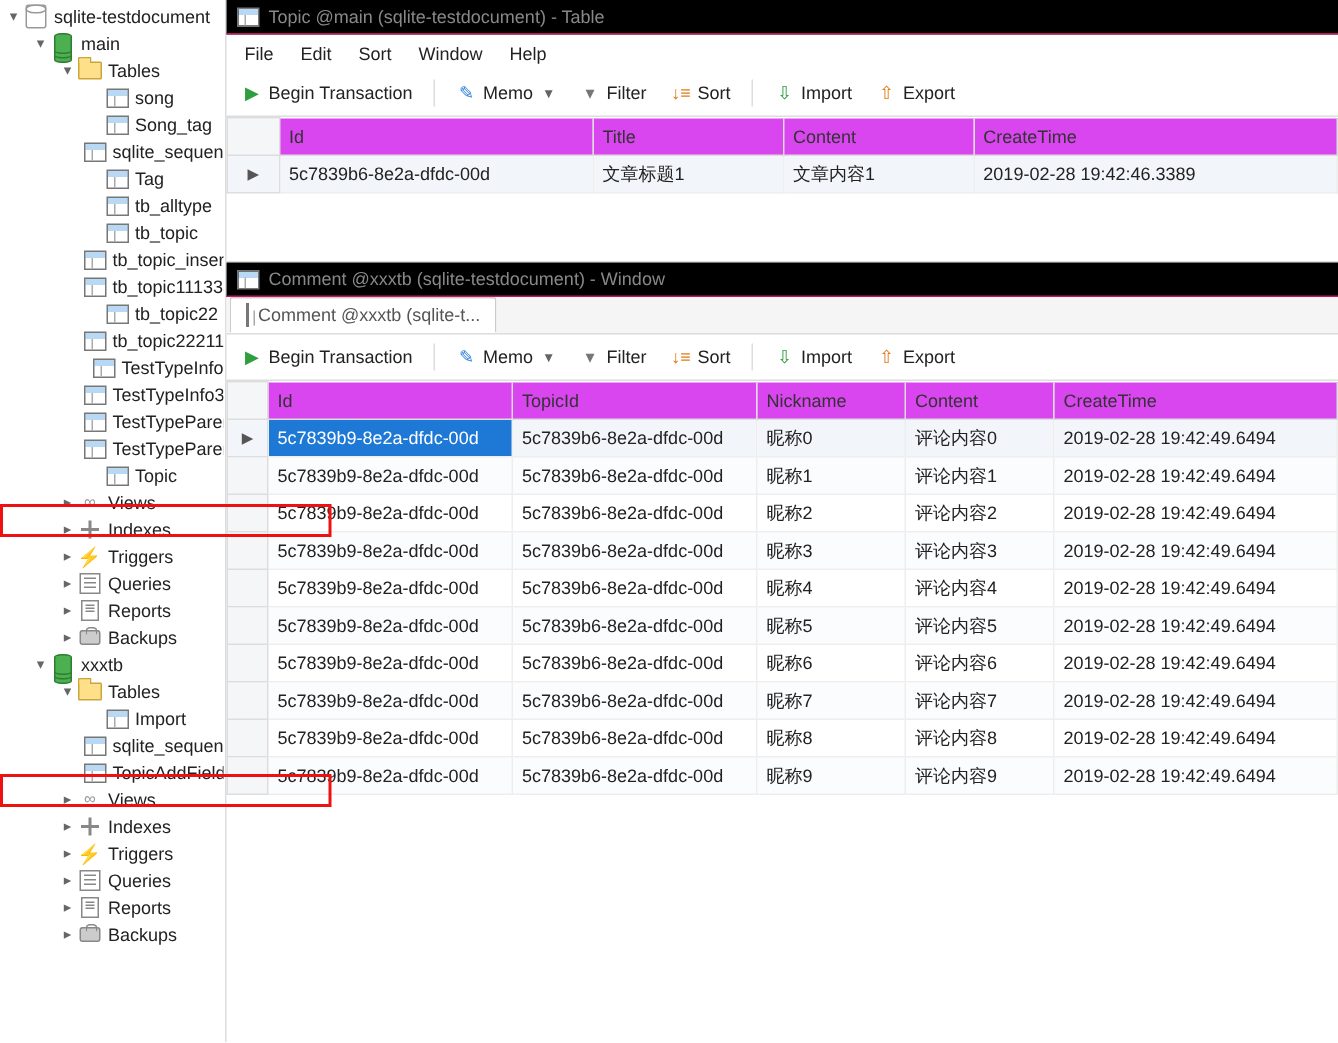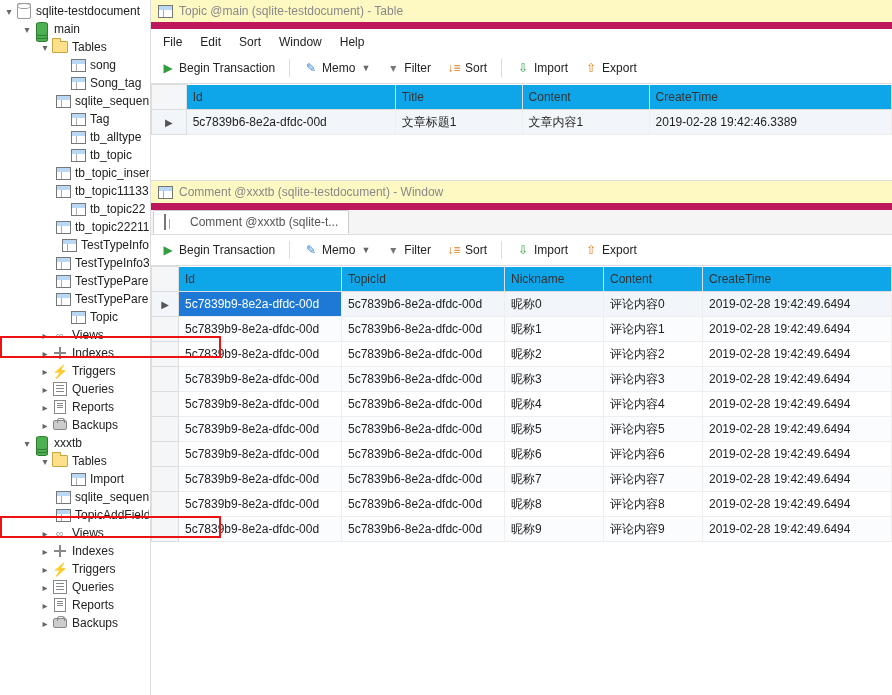--- a/index.html
+++ b/index.html
@@ -29,34 +29,34 @@
   .ico-trg{color:#f5b301;font-size:13px}
   .ico-qry{width:12px;height:12px;border:1px solid #888;background:#fff;position:relative}
   .ico-qry:after{content:"";position:absolute;top:2px;left:2px;right:2px;height:1px;background:#888;box-shadow:0 3px 0 #888,0 6px 0 #888}
   .ico-rep{width:10px;height:12px;border:1px solid #888;background:#fff;position:relative}
   .ico-rep:after{content:"";position:absolute;top:2px;left:2px;right:2px;height:1px;background:#888;box-shadow:0 2px 0 #888,0 4px 0 #888}
   .ico-bak{width:12px;height:8px;border:1px solid #888;border-radius:2px;background:#ccc;position:relative}
   .ico-bak:before{content:"";position:absolute;top:-3px;left:3px;width:6px;height:4px;border:1px solid #888;border-bottom:none;border-radius:3px 3px 0 0}
   
   .right{flex:1;display:flex;flex-direction:column;border-left:1px solid #ddd}
   .pane{border-top:1px solid #ddd}
-  .pane-titlebar{display:flex;align-items:center;height:22px;background:#fef9c3;padding:0 6px;gap:6px;border-bottom:7px solid #be185d}
+  .pane-titlebar{display:flex;align-items:center;height:22px;background:#000000;padding:0 6px;gap:6px;border-bottom:1px solid #be185d}
   .pane-titlebar .ico{width:16px;height:16px;display:flex;align-items:center;justify-content:center}
   .pane-titlebar .title{color:#888}
   .tabbar{display:flex;height:24px;background:#f5f5f5;border-bottom:1px solid #ddd;align-items:flex-end}
-  .tab{height:22px;display:flex;align-items:center;padding:0 10px;border:1px solid #ccc;border-bottom:1px solid #fff;background:#fff;gap:24px;margin-left:2px;border-radius:2px 2px 0 0;font-size:12px;color:#555}
+  .tab{height:22px;display:flex;align-items:center;padding:0 10px;border:1px solid #ccc;border-bottom:1px solid #fff;background:#fff;gap:6px;margin-left:2px;border-radius:2px 2px 0 0;font-size:12px;color:#555}
   .menubar{display:flex;height:20px;align-items:flex-end;padding:2px 4px;gap:2px}
   .menubar span{padding:2px 8px;border-radius:2px}
   .toolbar{display:flex;height:26px;align-items:center;padding:2px 4px;gap:4px;border-bottom:1px solid #ddd}
   .tb-btn{display:flex;align-items:center;gap:4px;padding:2px 6px;border-radius:3px}
   .tb-sep{width:1px;height:18px;background:#ddd;margin:0 4px}
   .tb-ico{width:14px;height:14px;display:inline-flex;align-items:center;justify-content:center;font-size:12px}
   .tb-drop{font-size:9px;color:#666;margin-left:2px}
   .grid{width:100%;border-collapse:collapse;table-layout:fixed}
-  .grid th{background:#0ea5e9;border:1px solid #ddd;border-top:none;text-align:left;padding:3px 6px;font-weight:normal;color:#333;height:18px}
+  .grid th{background:#d946ef;border:1px solid #ddd;border-top:none;text-align:left;padding:3px 6px;font-weight:normal;color:#333;height:18px}
   .grid td{border:1px solid #eee;padding:3px 6px;height:18px;white-space:nowrap;overflow:hidden}
   .grid td.rowhead{width:14px;background:#f4f6f8;border:1px solid #ddd;text-align:center;color:#555;font-size:10px;padding:0}
   .grid th.rowhead{width:14px;background:#f4f6f8;border:1px solid #ddd}
   .grid tr.sel td{background:#f2f6fb}
   .grid td.sel-cell{background:#1e79d6 !important;color:#fff}
   .stripe tr:nth-child(even) td:not(.rowhead){background:#fafcfe}
   
   .c-green{color:#2e9e3f}.c-blue{color:#2d7ed8}.c-orange{color:#e07b1a}.c-gray{color:#777}
 </style>
 </head>

